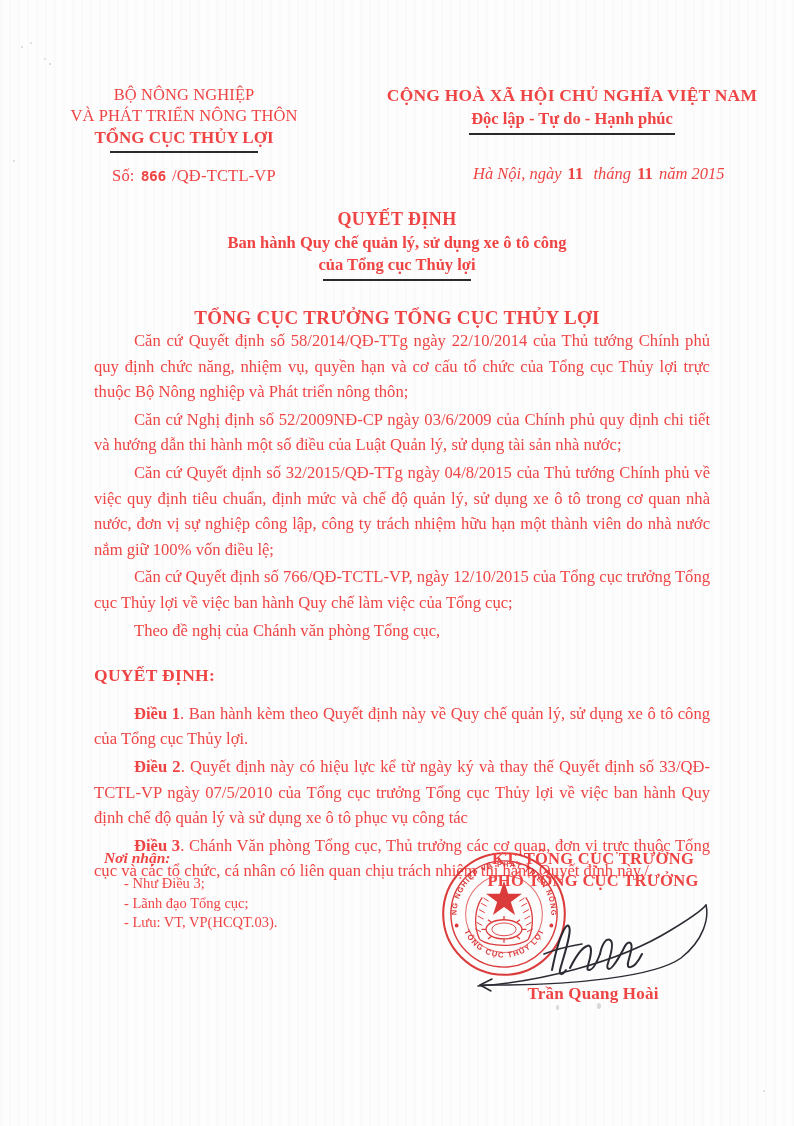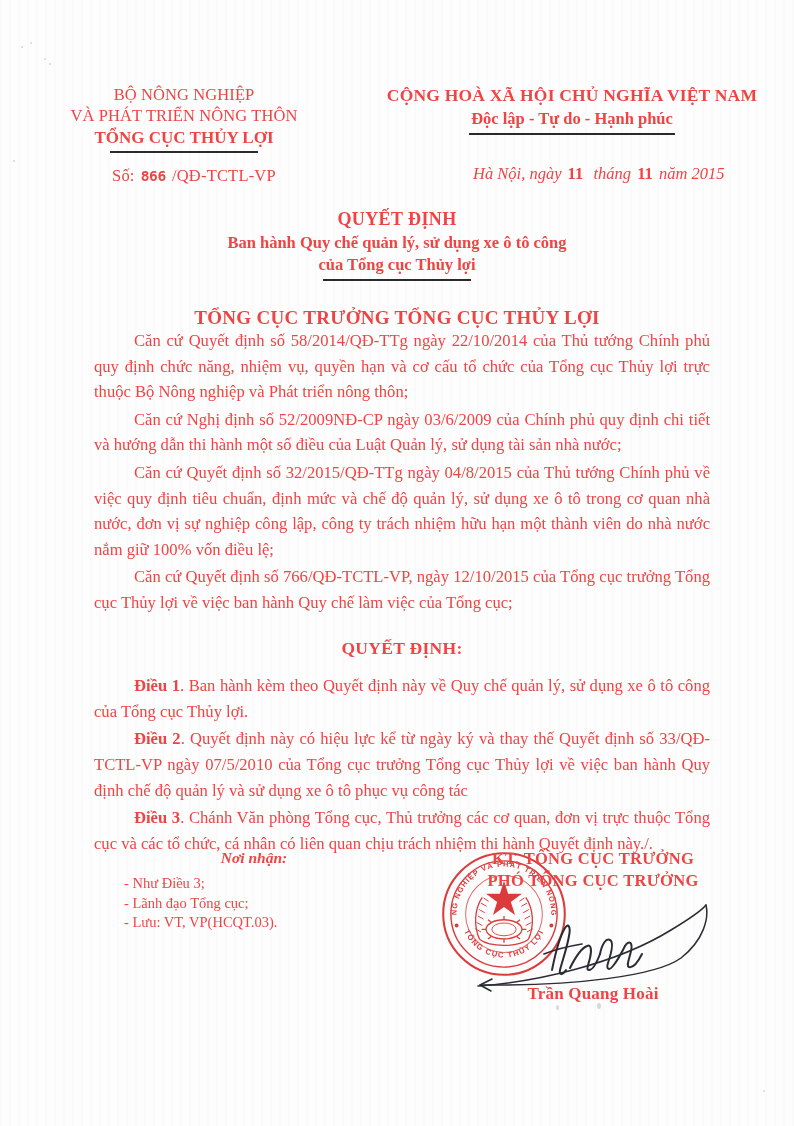--- a/index.html
+++ b/index.html
@@ -175,21 +175,21 @@
     line-height: 25.6px;
     text-align: justify;
     text-indent: 40px;
     margin: 0 0 2px 0;
     text-justify: inter-word;
   }
   .para:last-child { margin-bottom: 0; }
   .para b { font-weight: bold; }
 
   .decide-heading {
-    text-align: center;
+    text-align: left;
     font-size: 17.5px;
     font-weight: bold;
     letter-spacing: .3px;
     margin: 20px 0 12px 0;
     text-indent: 0;
   }
 
   
   .footer {
     position: absolute;
@@ -201,21 +201,20 @@
     position: absolute;
     left: 104px;
     top: 0;
     width: 300px;
   }
   .rcp-title {
     font-size: 15.5px;
     font-weight: bold;
     font-style: italic;
     line-height: 20px;
-    text-align: center;
   }
   .rcp-list {
     margin: 6px 0 12px 20px;
     padding: 0;
     list-style: none;
   }
   .rcp-list li {
     font-size: 14.5px;
     line-height: 19.5px;
     white-space: nowrap;
@@ -326,20 +325,21 @@
     <div class="rule-title"></div>
     <div class="t-bigheading">TỔNG CỤC TRƯỞNG TỔNG CỤC THỦY LỢI</div>
   </div>
 
   <div class="body">
 
     <p class="para">Căn cứ Quyết định số 58/2014/QĐ-TTg ngày 22/10/2014 của Thủ tướng Chính phủ quy định chức năng, nhiệm vụ, quyền hạn và cơ cấu tổ chức của Tổng cục Thủy lợi trực thuộc Bộ Nông nghiệp và Phát triển nông thôn;</p>
     <p class="para">Căn cứ Nghị định số 52/2009NĐ-CP ngày 03/6/2009 của Chính phủ quy định chi tiết và hướng dẫn thi hành một số điều của Luật Quản lý, sử dụng tài sản nhà nước;</p>
     <p class="para">Căn cứ Quyết định số 32/2015/QĐ-TTg ngày 04/8/2015 của Thủ tướng Chính phủ về việc quy định tiêu chuẩn, định mức và chế độ quản lý, sử dụng xe ô tô trong cơ quan nhà nước, đơn vị sự nghiệp công lập, công ty trách nhiệm hữu hạn một thành viên do nhà nước nắm giữ 100% vốn điều lệ;</p>
     <p class="para">Căn cứ Quyết định số 766/QĐ-TCTL-VP, ngày 12/10/2015 của Tổng cục trưởng Tổng cục Thủy lợi về việc ban hành Quy chế làm việc của Tổng cục;</p>
+    <p class="para">Theo đề nghị của Chánh văn phòng Tổng cục,</p>
 
     <p class="para decide-heading">QUYẾT ĐỊNH:</p>
 
     <p class="para"><b>Điều 1</b><span>. Ban hành kèm theo Quyết định này về Quy chế quản lý, sử dụng xe ô tô công của Tổng cục Thủy lợi.</span></p>
 
     <p class="para"><b>Điều 2</b><span>. Quyết định này có hiệu lực kể từ ngày ký và thay thế Quyết định số 33/QĐ-TCTL-VP ngày 07/5/2010 của Tổng cục trưởng Tổng cục Thủy lợi về việc ban hành Quy định chế độ quản lý và sử dụng xe ô tô phục vụ công tác</span></p>
 
     <p class="para"><b>Điều 3</b><span>. Chánh Văn phòng Tổng cục, Thủ trưởng các cơ quan, đơn vị trực thuộc Tổng cục và các tổ chức, cá nhân có liên quan chịu trách nhiệm thi hành Quyết định này./.</span></p>
   </div>
 

